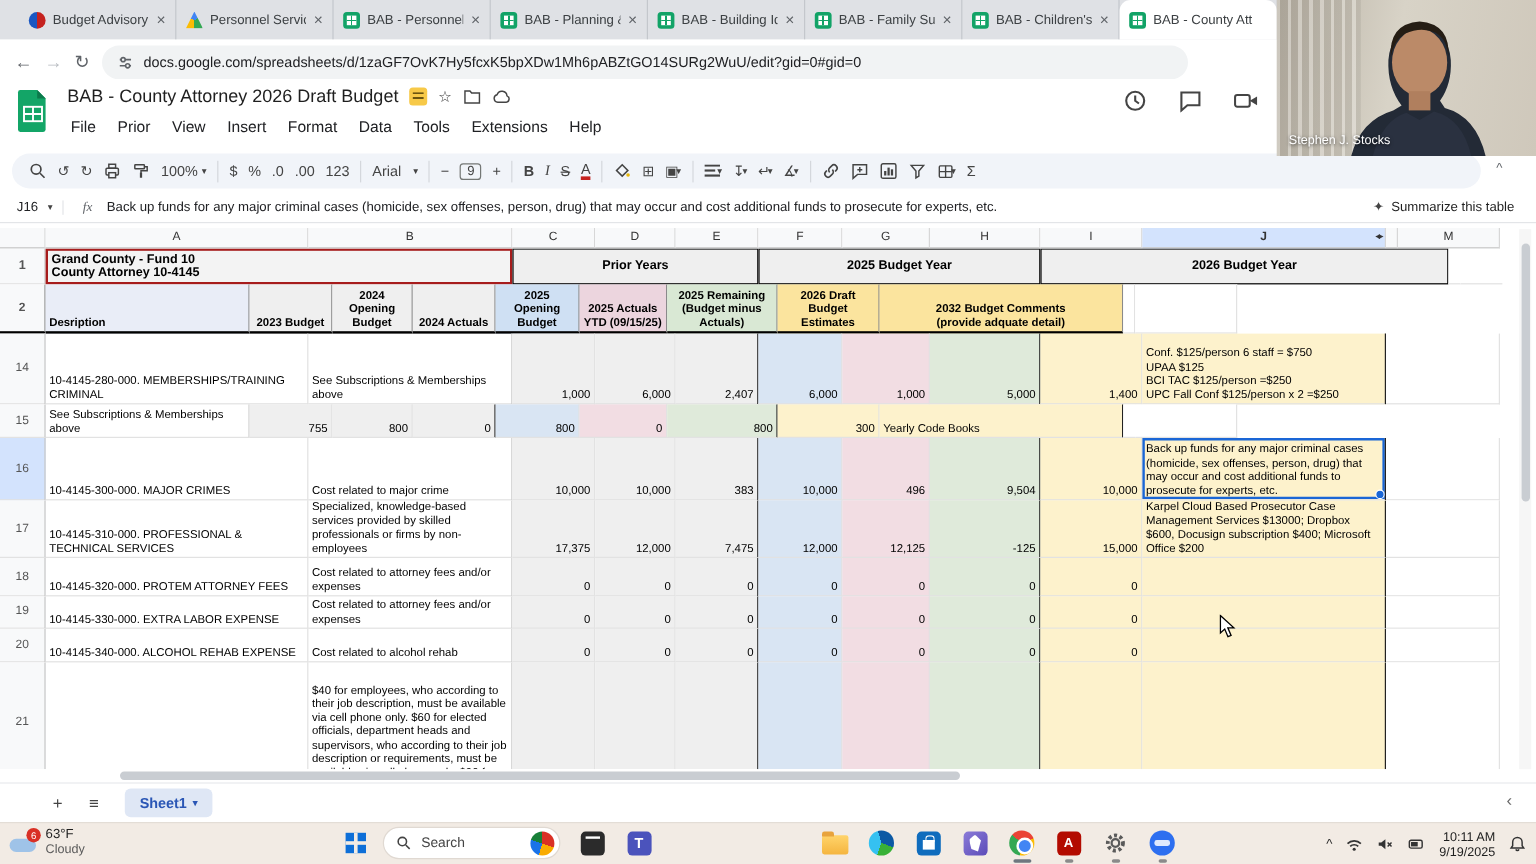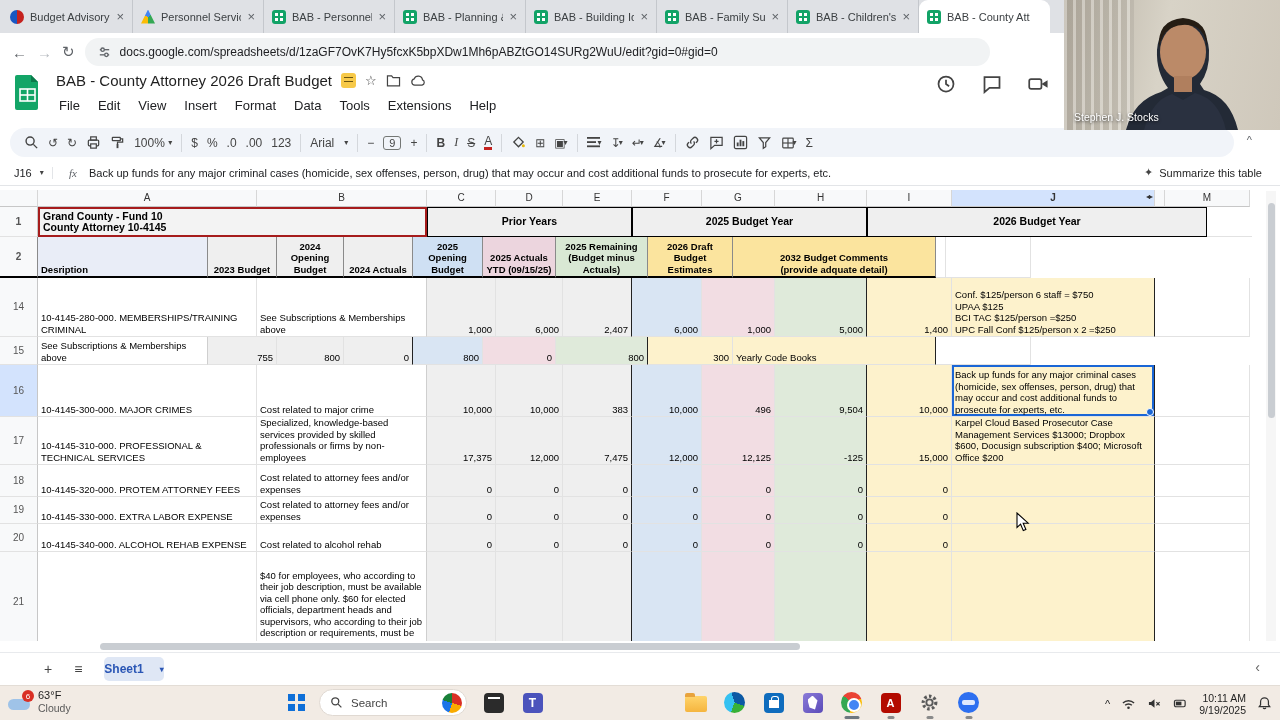--- a/index.html
+++ b/index.html
@@ -1,19 +1,19 @@
 <!DOCTYPE html>
 <html><head>
 <meta charset="utf-8">
 <style>
 *{margin:0;padding:0;box-sizing:border-box}
 html,body{width:1280px;height:720px;overflow:hidden;font-family:"Liberation Sans",sans-serif;background:#fff}
 .screen{position:relative;width:1280px;height:720px;background:#fff}
 
-.tabstrip{position:absolute;left:0;top:0;width:1280px;height:33px;background:#dfe1e5;display:flex;align-items:flex-end;padding-left:2px}
+.tabstrip{position:absolute;left:0;top:0;width:1280px;height:33px;background:#dfe1e5;display:flex;align-items:flex-end;padding-left:16px}
 .tab{position:relative;width:131px;height:33px;display:flex;align-items:center;gap:6px;padding:0 8px;font-size:11px;color:#3c4043;border-right:1px solid #c4c7cc}
 .tab .tlabel{flex:1;white-space:nowrap;overflow:hidden}
 .tab .tclose{color:#5f6368;font-size:13px;line-height:13px}
 .tab.active{background:#fff;border-radius:9px 9px 0 0;border-right:none}
 .fav{width:14px;height:14px;flex:0 0 14px;position:relative;display:inline-block}
 .fav-cp{border-radius:50%;background:conic-gradient(#c5221f 0 50%,#1a57c2 50% 100%)}
 .fav-drive{clip-path:polygon(50% 0,100% 100%,0 100%);background:conic-gradient(from 180deg,#fbbc04 0 33%,#4285f4 33% 66%,#34a853 66%)}
 .fav-sheets{background:#12a367;border-radius:3px}
 .fav-sheets::after{content:"";position:absolute;inset:3px;background:linear-gradient(to right,transparent 42%,#12a367 42%,#12a367 58%,transparent 58%),linear-gradient(to bottom,transparent 42%,#12a367 42%,#12a367 58%,transparent 58%),#fff}
 .addr{position:absolute;left:0;top:33px;width:1280px;height:39px;background:#fff;border-bottom:1px solid #e4e6e8;display:flex;align-items:center;gap:10px;padding:0 12px}
@@ -83,21 +83,21 @@
 .hr2 .cgap,.hr2 .cm{background:#fff;border-bottom:1px solid #e2e2e2;border-right:1px solid #e2e2e2}
 .selected{box-shadow:inset 0 0 0 2px #1a66d6;position:relative}
 .selected::after{content:"";position:absolute;right:0;bottom:0;width:6px;height:6px;border-radius:50%;background:#1a66d6;border:1px solid #fff}
 
 .hscroll{position:absolute;left:0;top:641px;width:1280px;height:11px;background:#fff}
 .hthumb{position:absolute;left:100px;top:2px;width:700px;height:7px;border-radius:4px;background:#c9cdd2}
 .vscroll{position:absolute;left:1266px;top:191px;width:10px;height:450px;background:#f6f6f6}
 .vthumb{position:absolute;left:1.5px;top:12px;width:7px;height:215px;border-radius:4px;background:#c9cdd2}
 
 .sheetbar{position:absolute;left:0;top:652px;width:1280px;height:33px;background:#fff;border-top:1px solid #e8eaed;display:flex;align-items:center;gap:22px;padding-left:44px;font-size:14px;color:#444}
-.sheettab{background:#dfe7f5;border-radius:5px;padding:5px 0;font-size:12px;font-weight:bold;color:#2a56b5;display:flex;gap:16px;align-items:center}
+.sheettab{background:#dfe7f5;border-radius:5px;padding:5px 12px;font-size:12px;font-weight:bold;color:#2a56b5;display:flex;gap:5px;align-items:center}
 .sheettab .dd{font-size:8px}
 .corner-chev{position:absolute;right:20px;top:6px;color:#666;font-size:14px}
 
 .taskbar{position:absolute;left:0;top:685px;width:1280px;height:35px;background:#f2ebe4;border-top:1px solid rgba(0,0,0,.06);display:flex;align-items:center}
 .weather{position:absolute;left:8px;top:3px;display:flex;gap:6px;align-items:center}
 .wcloud{position:relative;width:24px;height:20px}
 .wcloud::after{content:"";position:absolute;left:0;bottom:2px;width:22px;height:11px;border-radius:8px;background:#9fc3e8}
 .wbadge{position:absolute;right:-2px;top:-2px;z-index:2;width:12px;height:12px;border-radius:50%;background:#d93025;color:#fff;font-size:8px;display:flex;align-items:center;justify-content:center}
 .wtxt{font-size:11px;color:#1f1f1f;line-height:13px}
 .wtxt .dim2{color:#5a5a5a;font-size:10.5px}
@@ -218,21 +218,21 @@
           </svg>
         </span>
       <span class="ico">
           <svg width="17" height="13" viewBox="0 0 18 14">
             <path d="M5,12 a3.4,3.4 0 0 1 -.6,-6.7 4.6,4.6 0 0 1 8.9,1 3,3 0 0 1 -.4,5.7 z" fill="none" stroke="#444" stroke-width="1.3"></path>
           </svg>
         </span>
     </div>
     <div class="menus">
       <span>File</span>
-      <span>Edit</span>
+      <span>Prior</span>
       <span>View</span>
       <span>Insert</span>
       <span>Format</span>
       <span>Data</span>
       <span>Tools</span>
       <span>Extensions</span>
       <span>Help</span>
     </div>
     <div class="hdr-right">
       <span class="ico">

